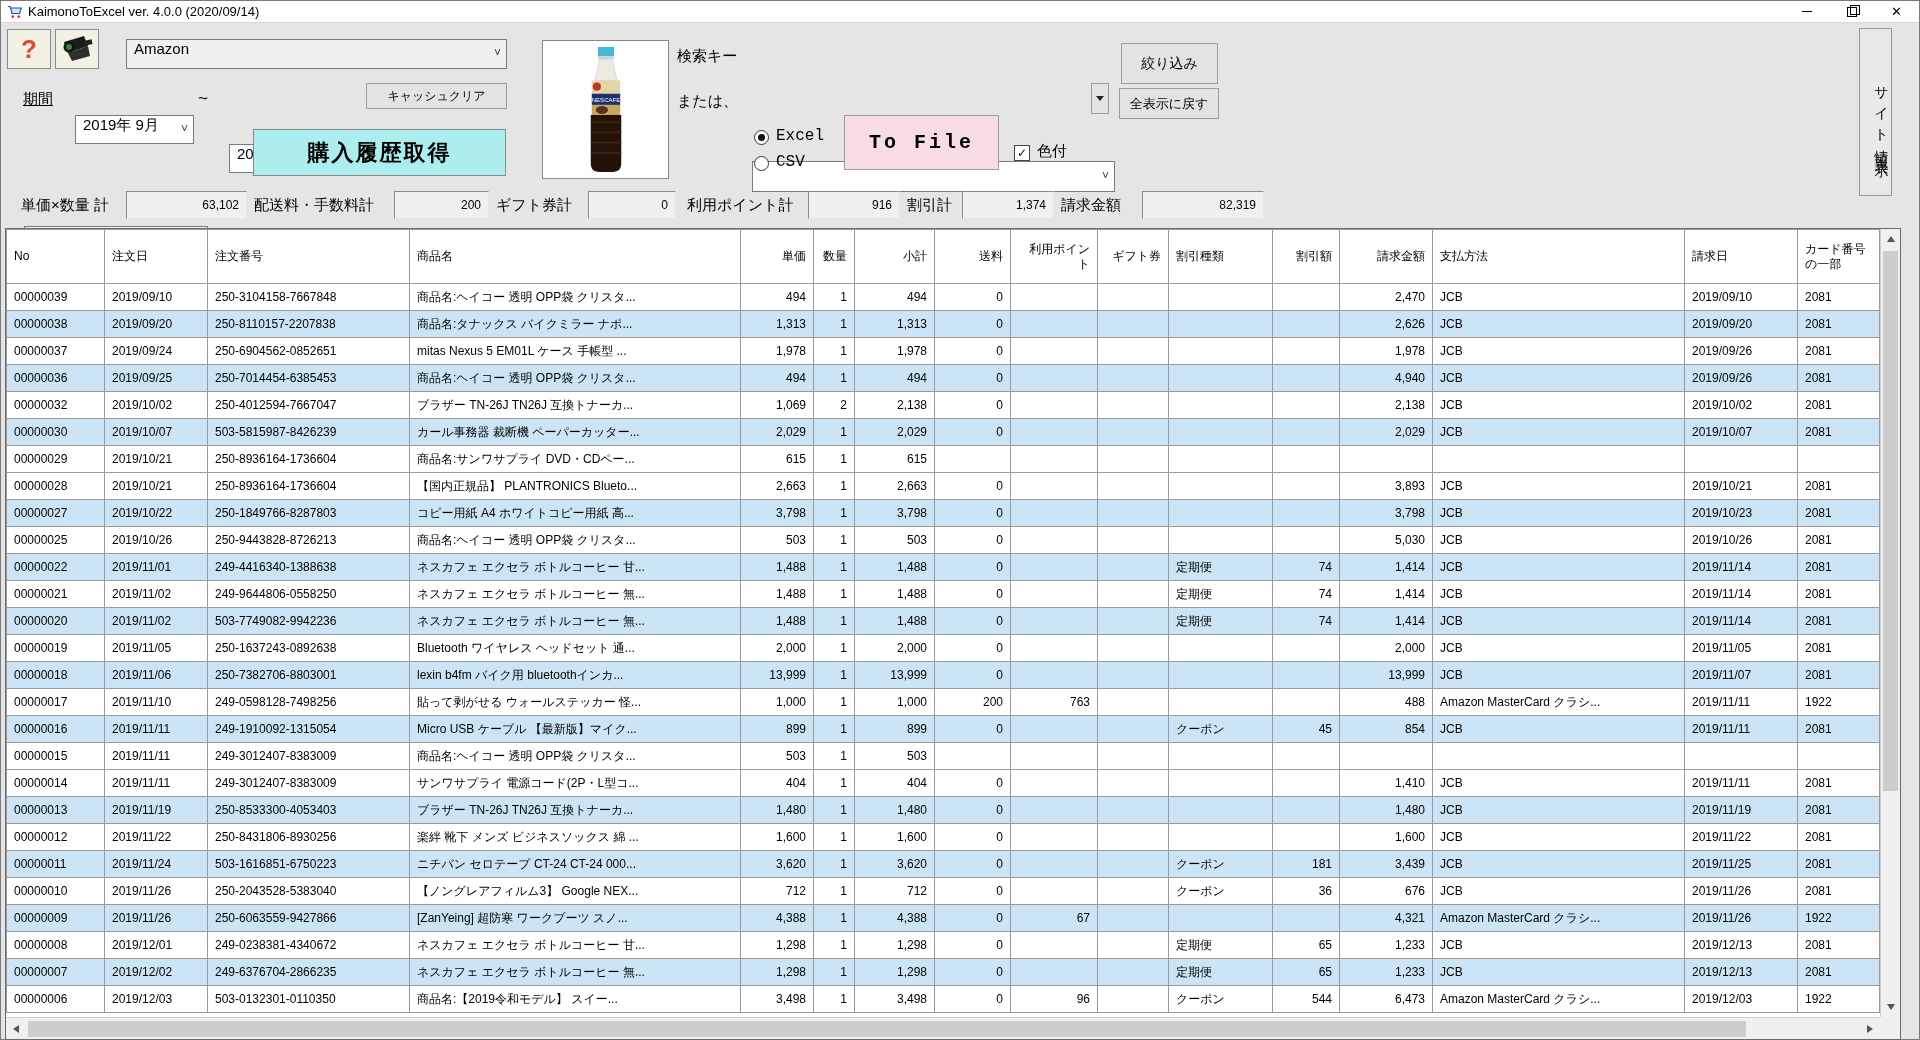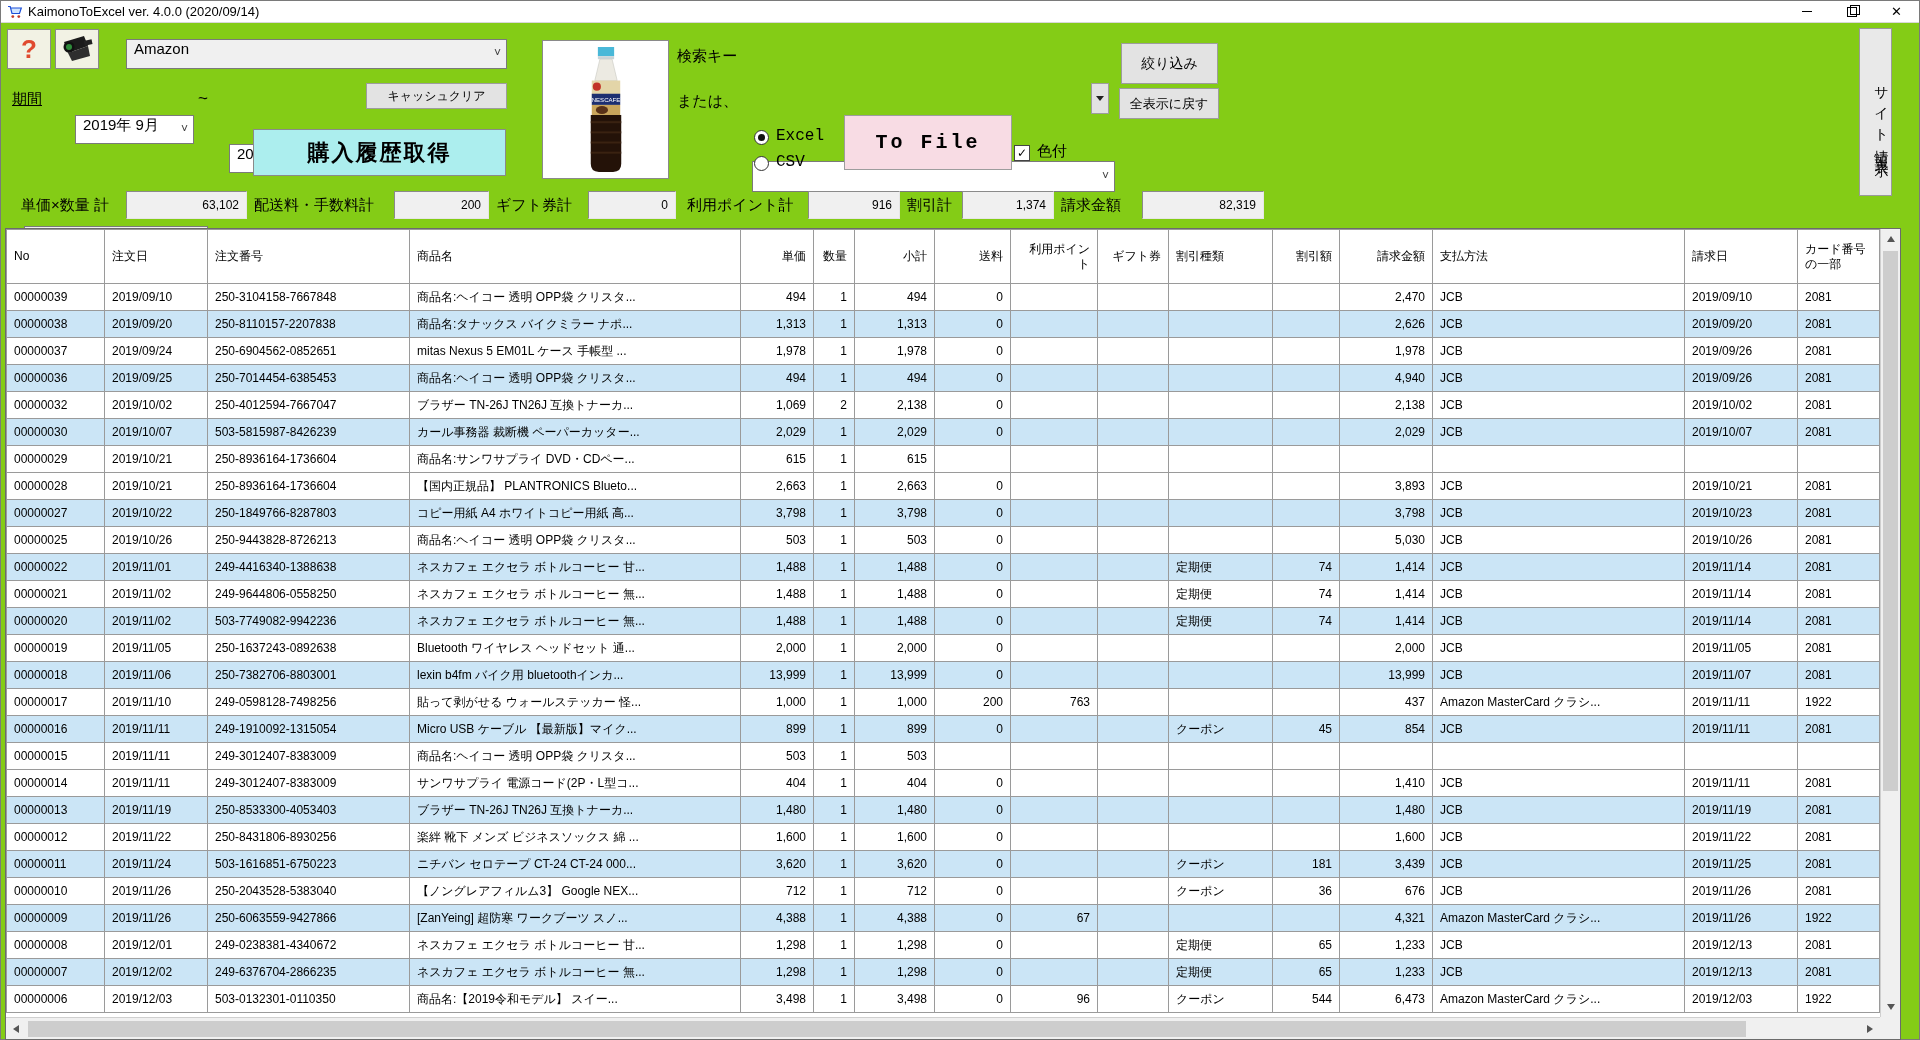--- a/index.html
+++ b/index.html
@@ -1,18 +1,18 @@
 <!DOCTYPE html>
 <html><head>
 <meta charset="utf-8">
 <style>
   html,body{margin:0;padding:0;}
   body{width:1920px;height:1040px;overflow:hidden;
        font-family:"Liberation Sans","DejaVu Sans",sans-serif;color:#000;}
-  #app{position:relative;width:1920px;height:1040px;background:#84cc16;
+  #app{position:relative;width:1920px;height:1040px;background:#e5e5e5;
        border:1px solid #7a7a7a;box-sizing:border-box;}
 
   
   .titlebar{position:absolute;top:0;left:0;width:100%;height:22px;background:#ffffff;
             display:flex;align-items:center;border-bottom:1px solid #d8d8d8;box-sizing:border-box;}
   .titlebar .app-icon{margin:0 5px 0 6px;width:16px;height:16px;}
   .titlebar .title-text{font-size:13px;}
   .titlebar .spacer{flex:1;}
   .win-btn{width:45px;height:21px;display:flex;align-items:center;justify-content:center;}
   .glyph-min{width:10px;height:1px;background:#000;display:block;}
@@ -120,21 +120,21 @@
       <circle cx="9" cy="13" r="3" fill="#2e8b3a"></circle>
       <rect x="24" y="6" width="8" height="5" fill="#222" transform="rotate(-12 28 8)"></rect>
     </svg>
   </div>
 
   <div class="ctrl combo" style="left:125px;top:38px;width:381px;height:30px;">
     <span>Amazon</span>
     <span class="chev">˅</span>
   </div>
 
-  <span class="ctrl lbl" style="left:11px;top:89px;text-decoration:underline;">期間</span>
+  <span class="ctrl lbl" style="left:22px;top:89px;text-decoration:underline;">期間</span>
   <div class="ctrl combo white" style="left:74px;top:84px;width:119px;height:29px;">
     <span>2019年 9月</span>
     <span class="chev">˅</span>
   </div>
   <span class="ctrl lbl" style="left:197px;top:88px;font-size:17px;">~</span>
   <div class="ctrl combo white" style="left:228px;top:84px;width:122px;height:29px;">
     <span>2019年12月</span>
     <span class="chev">˅</span>
   </div>
   <div class="ctrl btn" style="left:365px;top:82px;width:141px;height:26px;font-size:12px;">
@@ -193,21 +193,21 @@
   </div>
 
   <div class="ctrl radio-row" style="left:753px;top:126px;">
     <span class="radio on"></span>
     <span class="mono">Excel</span>
   </div>
   <div class="ctrl radio-row" style="left:753px;top:152px;">
     <span class="radio"></span>
     <span class="mono">CSV</span>
   </div>
-  <div class="ctrl tofile-btn" style="left:843px;top:114px;width:168px;height:55px;display:flex;align-items:center;justify-content:center;">
+  <div class="ctrl tofile-btn" style="left:843px;top:114px;width:155px;height:55px;display:flex;align-items:center;justify-content:center;">
     <span>To File</span>
   </div>
   <div class="ctrl radio-row" style="left:1013px;top:141px;">
     <span class="checkbox">✓</span>
     <span class="lbl">色付</span>
   </div>
 
   <div class="ctrl vertical-btn" style="left:1858px;top:27px;width:33px;height:168px;">
     <span>サイト情報表示</span>
   </div>
@@ -554,21 +554,21 @@
             <td class="l">249-0598128-7498256</td>
             <td class="l">貼って剥がせる ウォールステッカー 怪...</td>
             <td class="r">1,000</td>
             <td class="r">1</td>
             <td class="r">1,000</td>
             <td class="r">200</td>
             <td class="r">763</td>
             <td class="r"></td>
             <td class="l"></td>
             <td class="r"></td>
-            <td class="r">437</td>
+            <td class="r">488</td>
             <td class="l">Amazon MasterCard クラシ...</td>
             <td class="l">2019/11/11</td>
             <td class="l">1922</td>
           </tr>
           <tr class="hl">
             <td class="l">00000016</td>
             <td class="l">2019/11/11</td>
             <td class="l">249-1910092-1315054</td>
             <td class="l">Micro USB ケーブル 【最新版】マイク...</td>
             <td class="r">899</td>

